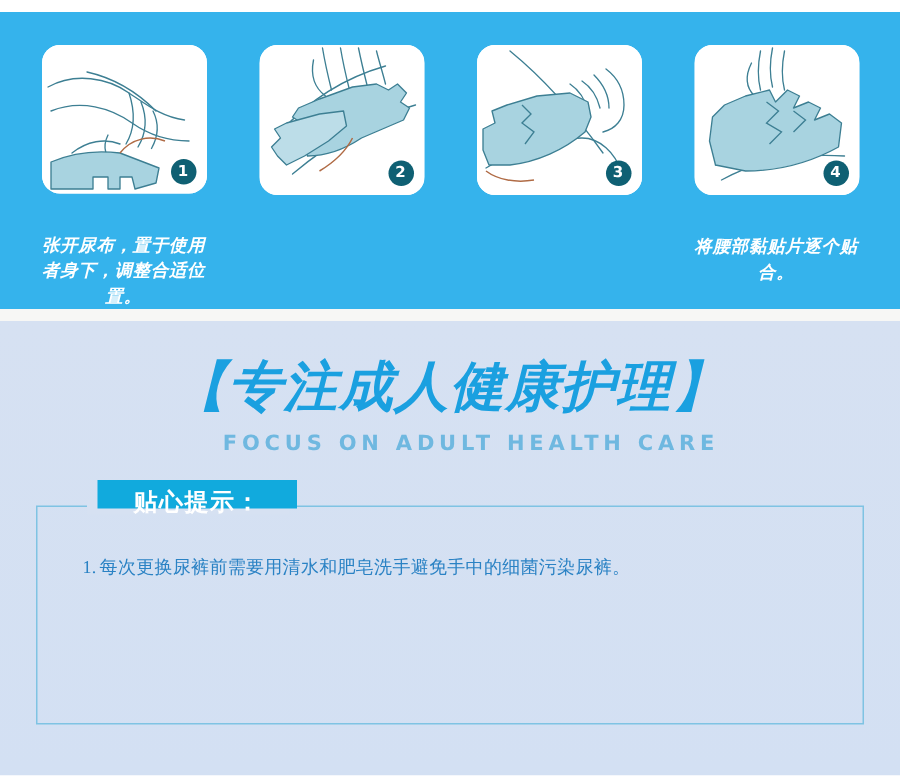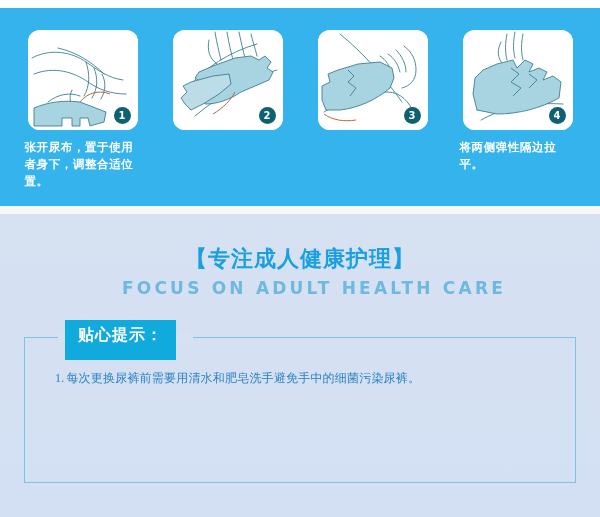--- a/index.html
+++ b/index.html
@@ -62,28 +62,29 @@
     height: 17px;
     border-radius: 50%;
     background: #0f6073;
     color: #ffffff;
     font-size: 10px;
     line-height: 17px;
     text-align: center;
     font-weight: bold;
   }
   .step-caption {
-    margin-top: 9px;
+    margin-top: 26px;
     width: 116px;
     color: #ffffff;
     font-size: 11.5px;
     line-height: 17px;
     letter-spacing: 0.6px;
-    text-align: left;
-    font-weight: bold;
+    text-align: center;
+    font-weight: bold;
+    font-style: italic;
   }
 
   
   .white-gap {
     height: 8px;
     background: #f7f7f5;
   }
 
   
   .lower {
@@ -92,51 +93,52 @@
     background: #d7e2f3;
     background: linear-gradient(180deg, #d6e1f2 0%, #d3e0f3 100%);
   }
 
   .headline-wrap {
     text-align: center;
     padding-top: 28px;
   }
   .headline {
     color: #1aa0e0;
-    font-size: 22px;
+    font-size: 36px;
     font-weight: bold;
     letter-spacing: 1px;
     line-height: 34px;
     white-space: nowrap;
+    font-style: italic;
   }
   .subheadline {
-    margin-top: 2px;
+    margin-top: 12px;
     color: #6fb8e0;
-    font-size: 17px;
+    font-size: 14px;
     letter-spacing: 3.2px;
     font-weight: bold;
     padding-left: 28px;
   }
 
   
   .tips-box {
     position: absolute;
     left: 24px;
     top: 123px;
     width: 552px;
     height: 146px;
     border: 1px solid #7fc3e3;
     box-sizing: border-box;
   }
   .tips-title-bar {
     position: absolute;
     left: 40px;
     top: -18px;
-    height: 40px;
-    padding: 0 13px;
+    height: 19px;
+    padding: 0 24px;
     background: #11aadd;
     color: #ffffff;
     font-size: 16px;
     font-weight: bold;
     line-height: 29px;
     letter-spacing: 1px;
     white-space: nowrap;
   }
   .tips-mask {
     position: absolute;
@@ -246,21 +248,21 @@
             <path d="M14 80 C36 68 60 62 96 64"></path>
             <path d="M18 90 C40 78 64 72 100 74"></path>
           </g>
           <path d="M12 48 L20 40 L34 34 L50 30 L54 38 L62 30 L70 34 L66 42 L76 38 L84 42 L80 50 L90 46 L98 52 L96 68
                    C78 78 56 84 34 84 L14 80 L10 64 Z" fill="#a8d3e0" stroke="#3d7f93" stroke-width="0.9" stroke-linejoin="round"></path>
           <path d="M48 38 L56 44 L48 52 L58 58 L50 66" fill="none" stroke="#3d7f93" stroke-width="0.9"></path>
           <path d="M66 44 L74 50 L66 58" fill="none" stroke="#3d7f93" stroke-width="0.9"></path>
         </svg>
         <span class="step-badge">4</span>
       </div>
-      <div class="step-caption">将两侧弹性隔边拉平。</div>
+      <div class="step-caption">将腰部黏贴片逐个贴合。</div>
     </div>
 
   </div>
 </section>
 
 <div class="white-gap"></div>
 
 <section class="lower">
 
   <div class="headline-wrap">

